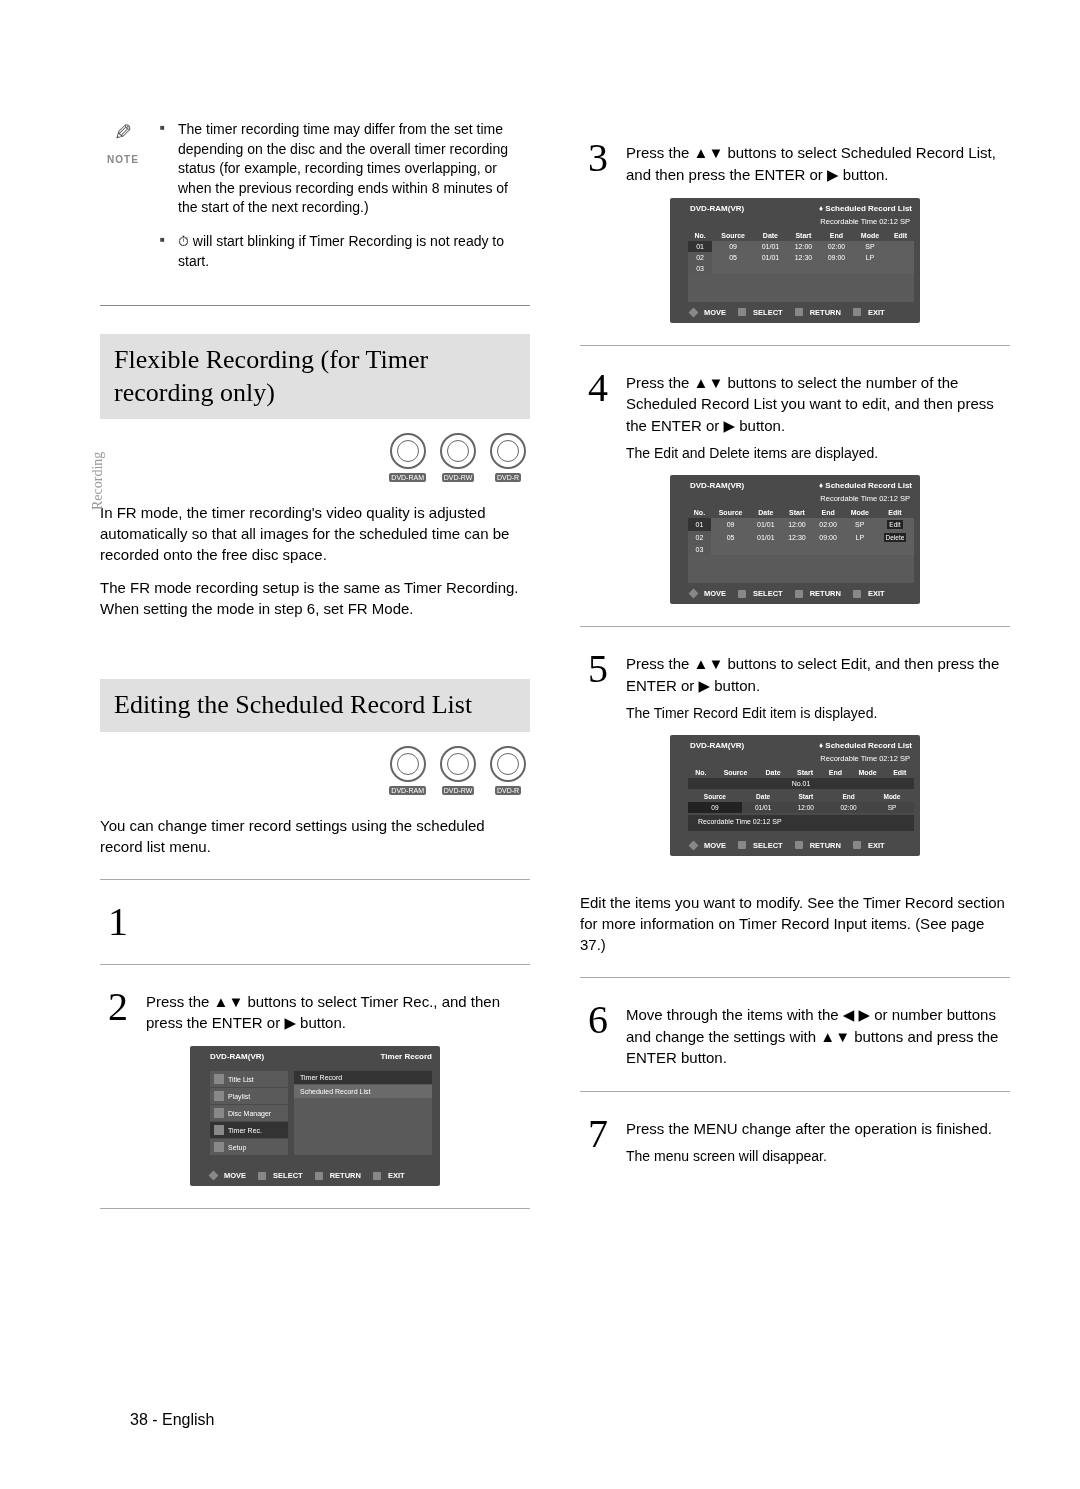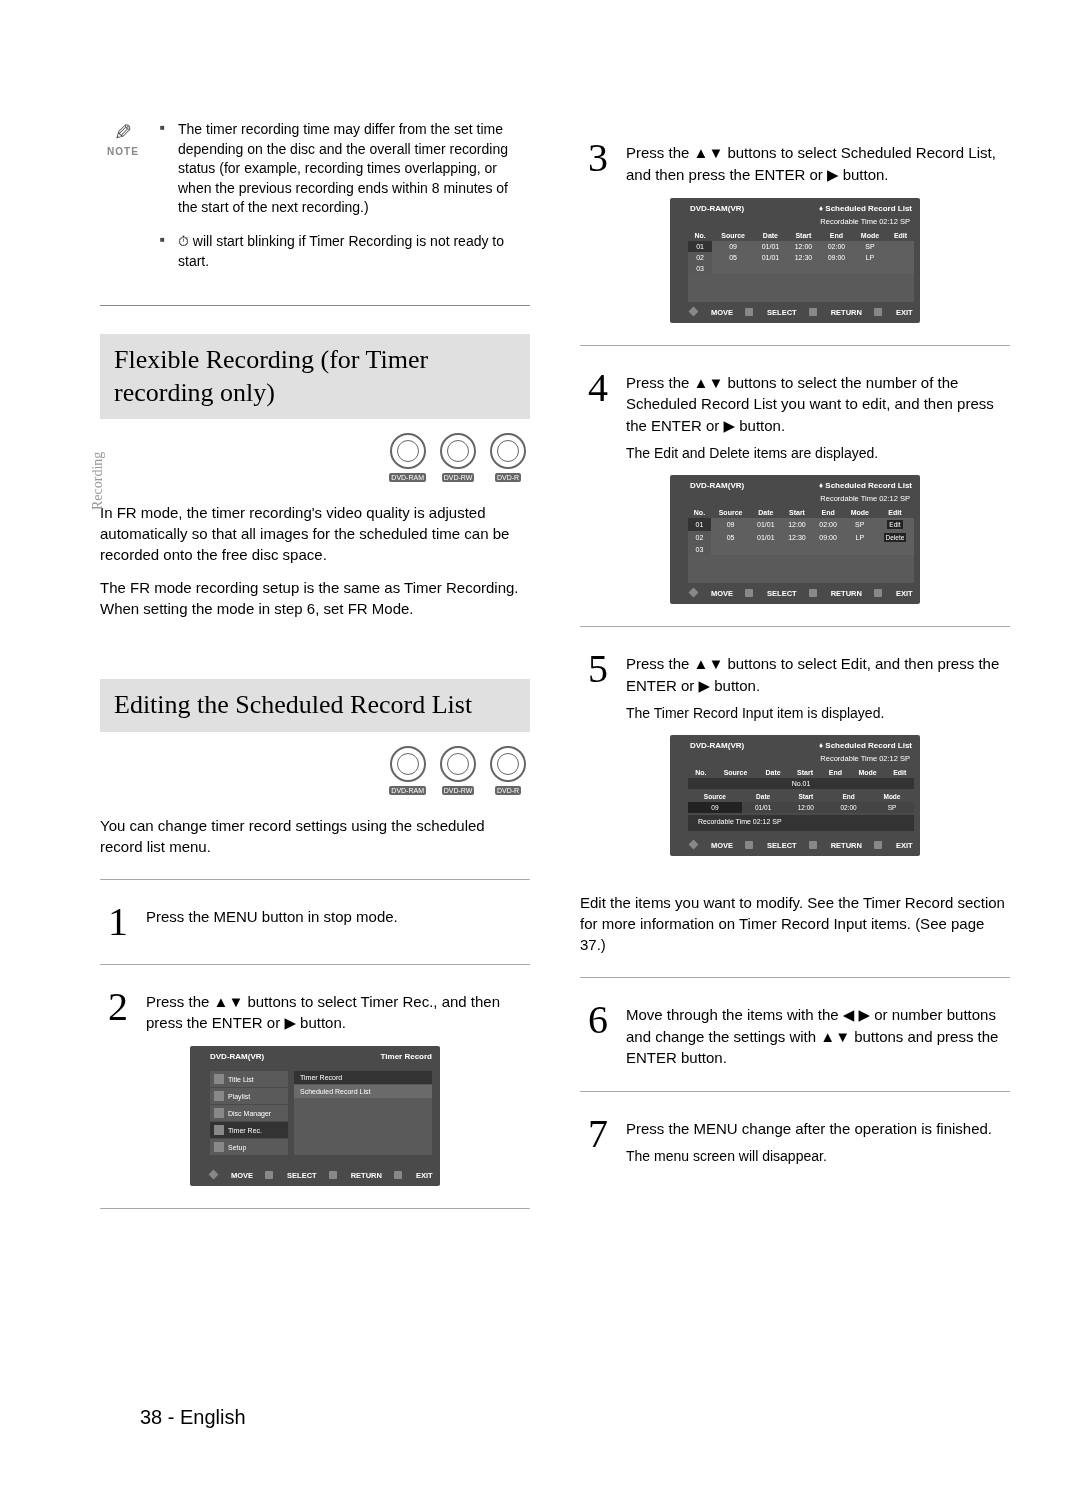--- a/index.html
+++ b/index.html
@@ -48,20 +48,21 @@
   .note-icon {
     font-size: 22px;
     transform: scaleX(-1);
     color: #555;
   }
   .note-label {
     font-size: 10px;
     font-weight: bold;
     color: #888;
     letter-spacing: 1px;
+    margin-top: 8px;
   }
   .note-body {
     font-size: 14px;
     line-height: 1.4;
   }
   .note-body ul {
     margin: 0;
     padding-left: 14px;
     list-style: none;
   }
@@ -191,43 +192,42 @@
   }
   .screen-footer {
     display: flex;
     gap: 12px;
     padding: 6px 8px;
     font-size: 7.5px;
     font-weight: bold;
     align-items: center;
   }
   .screen-footer .btn {
-    display: inline-flex; gap:14px;
+    display: inline-flex; align-items:center; gap:7px;
   }
   .mini-sq { width:8px; height:8px; background:#888; display:inline-block; border-radius:1px;}
   .diamond { width:7px; height:7px; background:#888; display:inline-block; transform: rotate(45deg);}
   .screen-menu-wrap {
     padding: 6px 8px 10px;
     display:flex; gap:6px;
   }
   .menu-side { width: 78px; flex-shrink:0; display:flex; flex-direction:column; gap:1px;}
   .menu-item {
     background:#5a5a5a; font-size:7px; padding:3px 4px; display:flex; align-items:center; gap:4px;
   }
   .menu-item.active { background:#333; }
   .menu-icon { width:10px; height:10px; background:#888; flex-shrink:0;}
   .menu-panel { flex:1; background:#5a5a5a; display:flex; flex-direction:column; gap:1px; padding:0;}
   .menu-panel-item { background:#6a6a6a; font-size:7px; padding:3px 6px; }
   .menu-panel-item.hi { background:#333; }
   .pg-footer {
     position: absolute;
     left: 130px;
     bottom: 60px;
-    font-size: 20px;
-    margin-left: 10px;
+    font-size: 16px;
   }
   .screen-edit-row {
     background:#444; margin:2px 6px; font-size:6.5px;
   }
   .screen-edit-row th, .screen-edit-row td { padding:2px 3px; text-align:center; color:#fff;}
   .screen-edit-title { text-align:center; font-size:7px; padding:2px; background:#333; margin:0 6px;}
 </style>
 </head>
 <body>
 
@@ -291,21 +291,20 @@
             <div class="disc-label">DVD-R</div>
           </div>
       </div>
 
       <div class="body-text">You can change timer record settings using the scheduled record list menu.</div>
 
       <hr class="hr-medium">
 
       <div class="step">
         <div class="step-num">1</div>
-        <div class="step-body">Press the MENU button in stop mode.</div>
       </div>
 
       <hr class="hr-medium">
 
       <div class="step">
         <div class="step-num">2</div>
         <div class="step-body">Press the ▲▼ buttons to select Timer Rec., and then press the ENTER or ▶ button.</div>
       </div>
 
       <div class="screen">
@@ -548,21 +547,21 @@
             </span>
         </div>
       </div>
 
       <hr class="hr-medium">
 
       <div class="step">
         <div class="step-num">5</div>
         <div class="step-body">
           <span>Press the ▲▼ buttons to select Edit, and then press the ENTER or ▶ button.</span>
-          <div class="sub">The Timer Record Input item is displayed.</div>
+          <div class="sub">The Timer Record Edit item is displayed.</div>
         </div>
       </div>
 
       <div class="screen">
         <div class="screen-header">
           <span>DVD-RAM(VR)</span>
           <span style="font-weight:bold">♦ <span>Scheduled Record List</span></span>
         </div>
         <div class="screen-sub">Recordable Time 02:12 SP</div>
         <table class="screen-table" style="margin:0 6px; width:calc(100% - 12px);">

